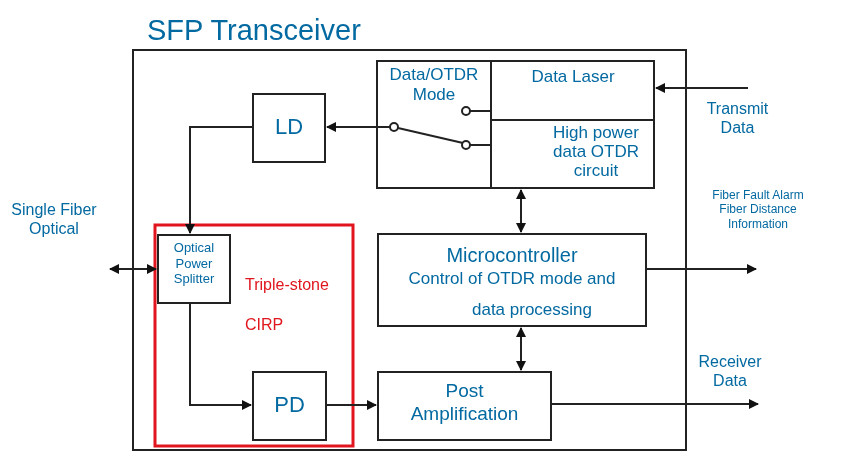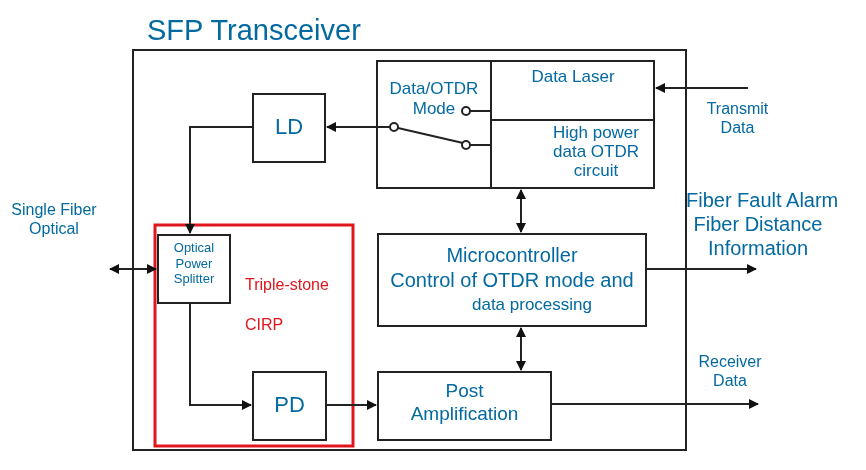--- a/index.html
+++ b/index.html
@@ -67,21 +67,21 @@
     <line x1="521" y1="328" x2="521" y2="370" marker-start="url(#ahs)" marker-end="url(#ah)"></line>
 
     <line x1="646" y1="269" x2="756" y2="269" marker-end="url(#ah)"></line>
 
     <line x1="551" y1="404" x2="758" y2="404" marker-end="url(#ah)"></line>
   </g>
 </svg>
 
 <div class="t" style="left:147px;top:14px;font-size:29px;text-align:left;">SFP Transceiver</div>
 
-<div class="t" style="left:378px;top:79px;width:112px;font-size:17px;">
+<div class="t" style="left:378px;top:65px;width:112px;font-size:17px;">
   <div>Data/OTDR</div>
   <div>Mode</div>
 </div>
 
 <div class="t" style="left:492px;top:67px;width:162px;font-size:17px;">
   <div>Data Laser</div>
 </div>
 
 <div class="t" style="left:492px;top:123px;width:164px;font-size:17px;line-height:1.12;margin-left:22px;">
   <div>High power</div>
@@ -95,40 +95,40 @@
   <div>Optical</div>
   <div>Power</div>
   <div>Splitter</div>
 </div>
 
 <div class="t red" style="left:245px;top:276px;font-size:16px;text-align:left;">Triple-stone</div>
 <div class="t red" style="left:245px;top:316px;font-size:16px;text-align:left;">CIRP</div>
 
 <div class="t" style="left:378px;top:244px;width:268px;">
   <div style="font-size:20px;">Microcontroller</div>
-  <div style="font-size:20px;margin-top:2px;">Control of OTDR mode and</div>
-  <div style="font-size:17px;margin-top:3px;padding-left:40px;">data processing</div>
+  <div style="font-size:17px;margin-top:2px;">Control of OTDR mode and</div>
+  <div style="font-size:17px;margin-top:11px;padding-left:40px;">data processing</div>
 </div>
 
 <div class="t" style="left:253px;top:392px;width:73px;font-size:22px;">PD</div>
 
 <div class="t" style="left:378px;top:380px;width:173px;font-size:19px;line-height:1.2;">
   <div>Post</div>
   <div>Amplification</div>
 </div>
 
 <div class="t" style="left:0px;top:200px;width:108px;font-size:16px;line-height:1.2;">
   <div>Single Fiber</div>
   <div>Optical</div>
 </div>
 <div class="t" style="left:685px;top:99px;width:105px;font-size:16px;line-height:1.2;">
   <div>Transmit</div>
   <div>Data</div>
 </div>
-<div class="t" style="left:686px;top:188px;width:144px;font-size:20px;line-height:1.2;">
+<div class="t" style="left:686px;top:188px;width:144px;font-size:12px;line-height:1.2;">
   <div>Fiber Fault Alarm</div>
   <div>Fiber Distance</div>
   <div>Information</div>
 </div>
 <div class="t" style="left:680px;top:352px;width:100px;font-size:16px;line-height:1.2;">
   <div>Receiver</div>
   <div>Data</div>
 </div>
 
 </body></html>

